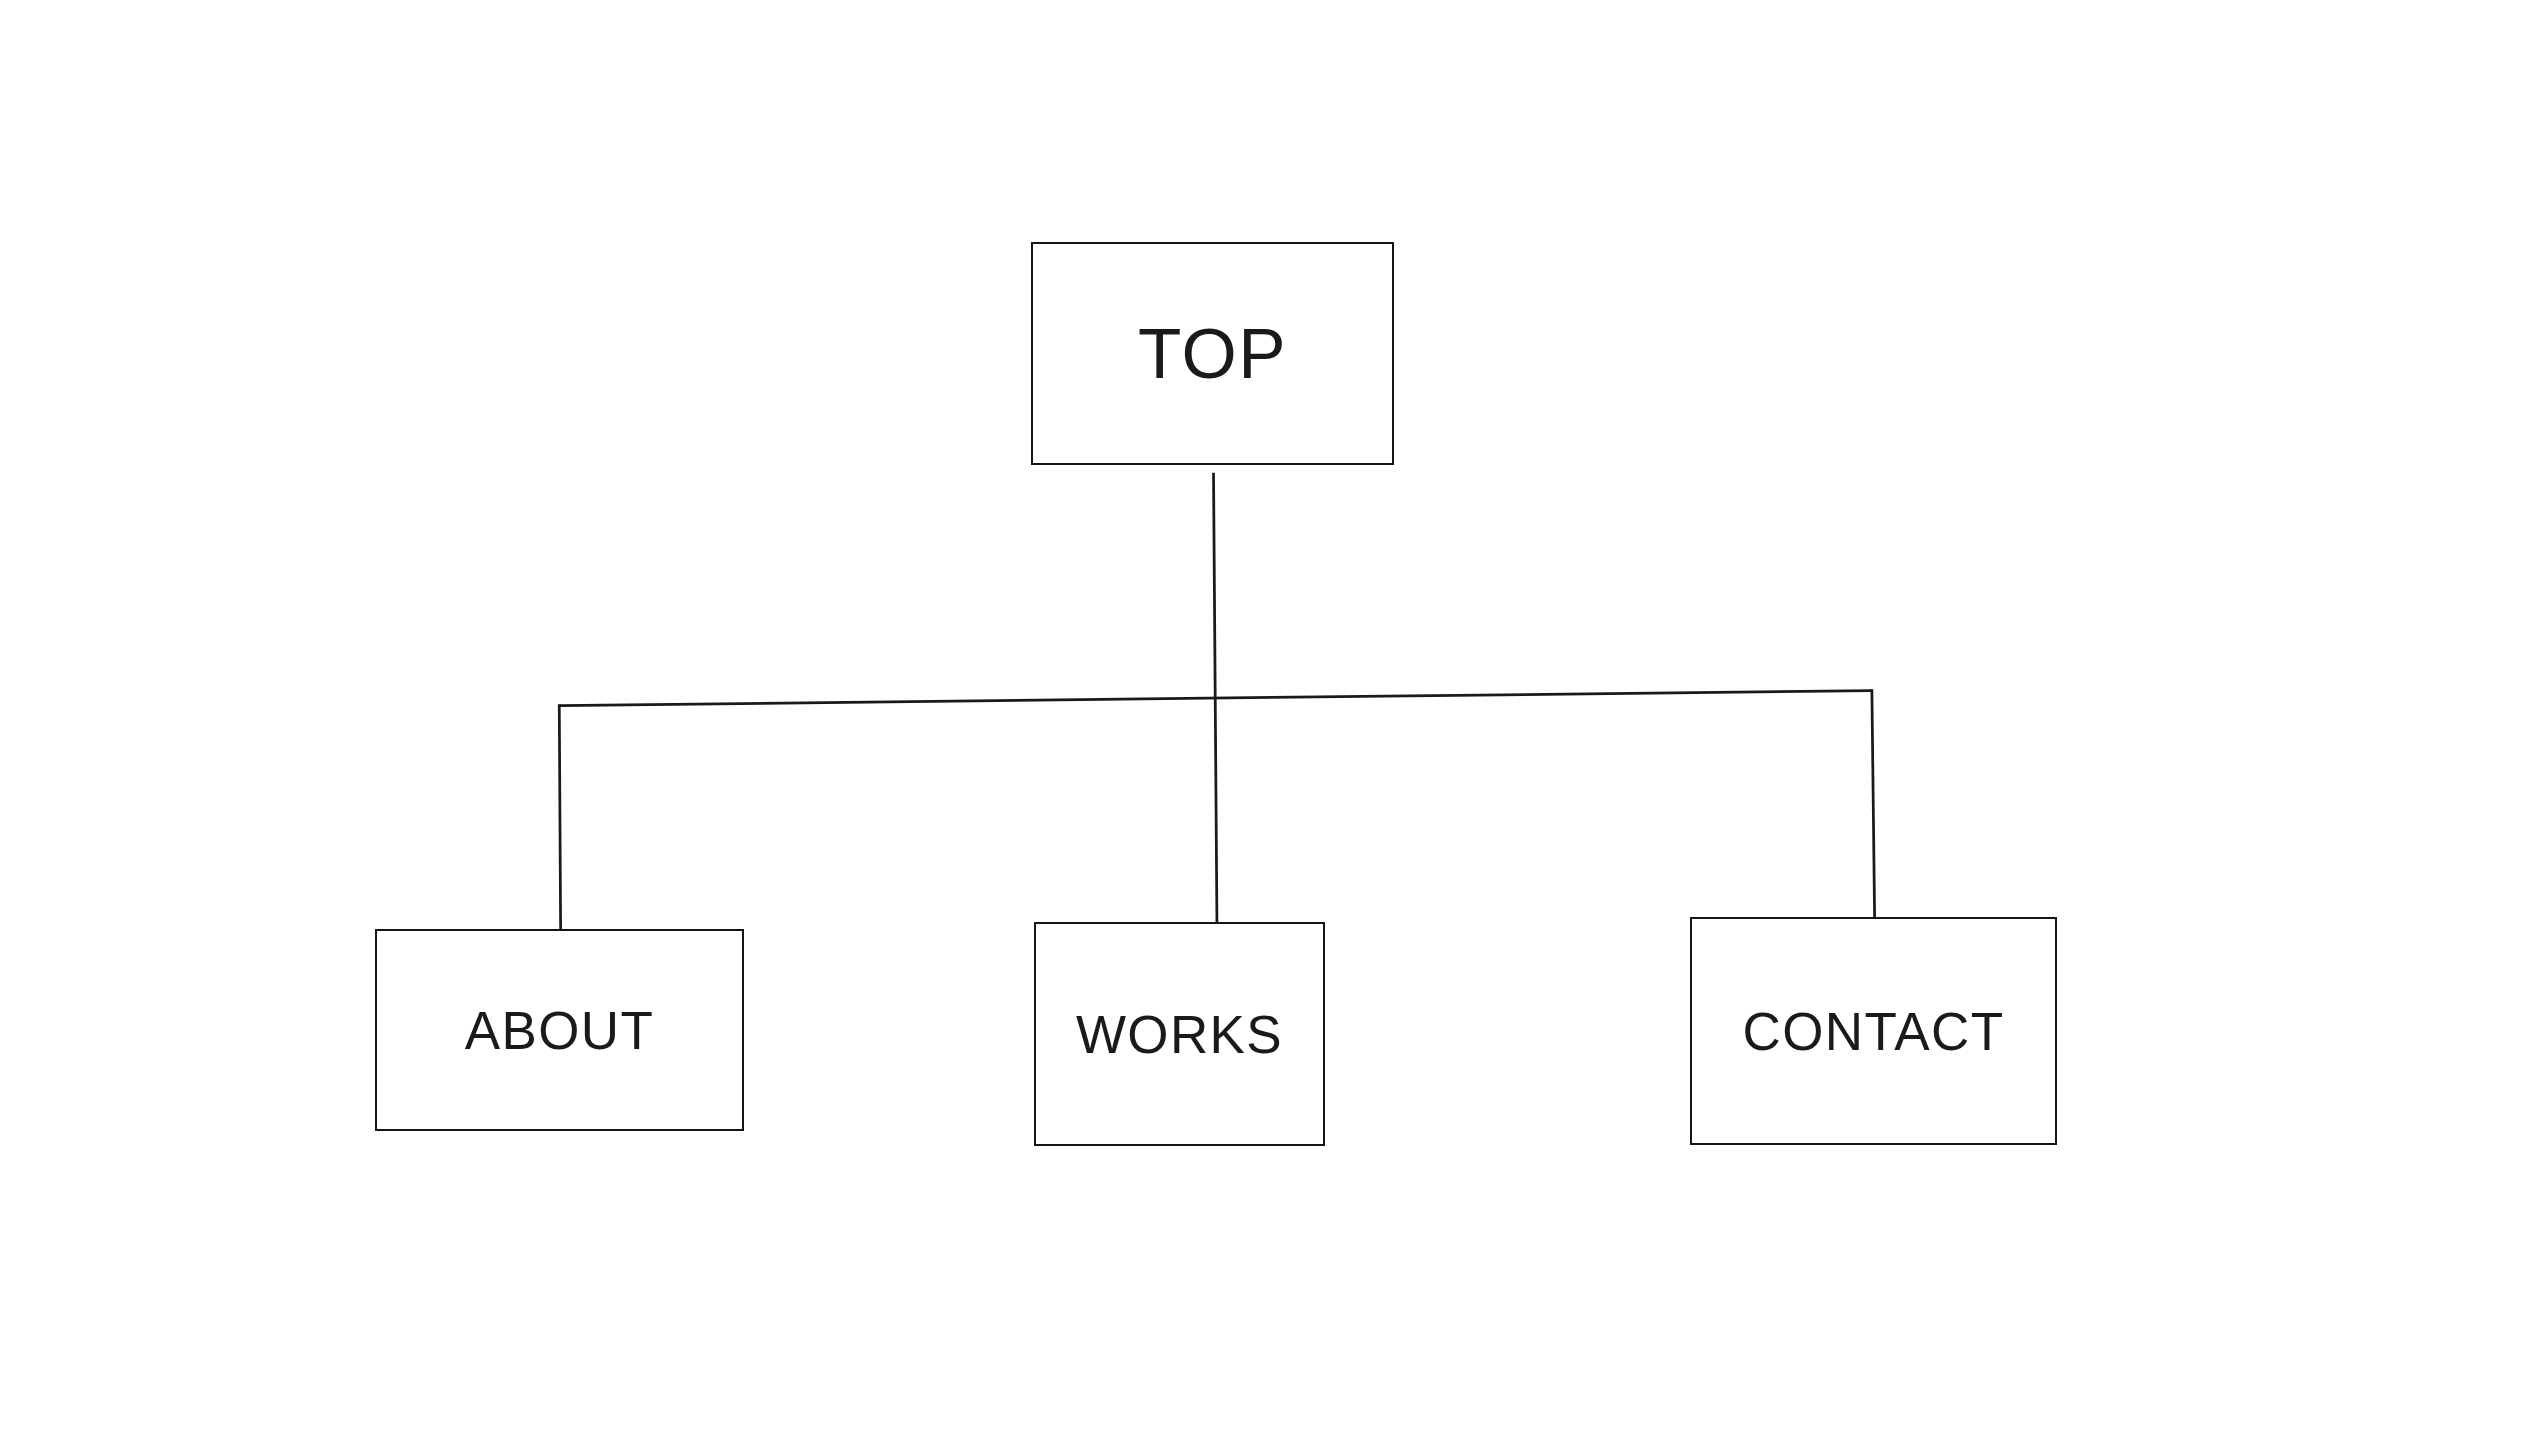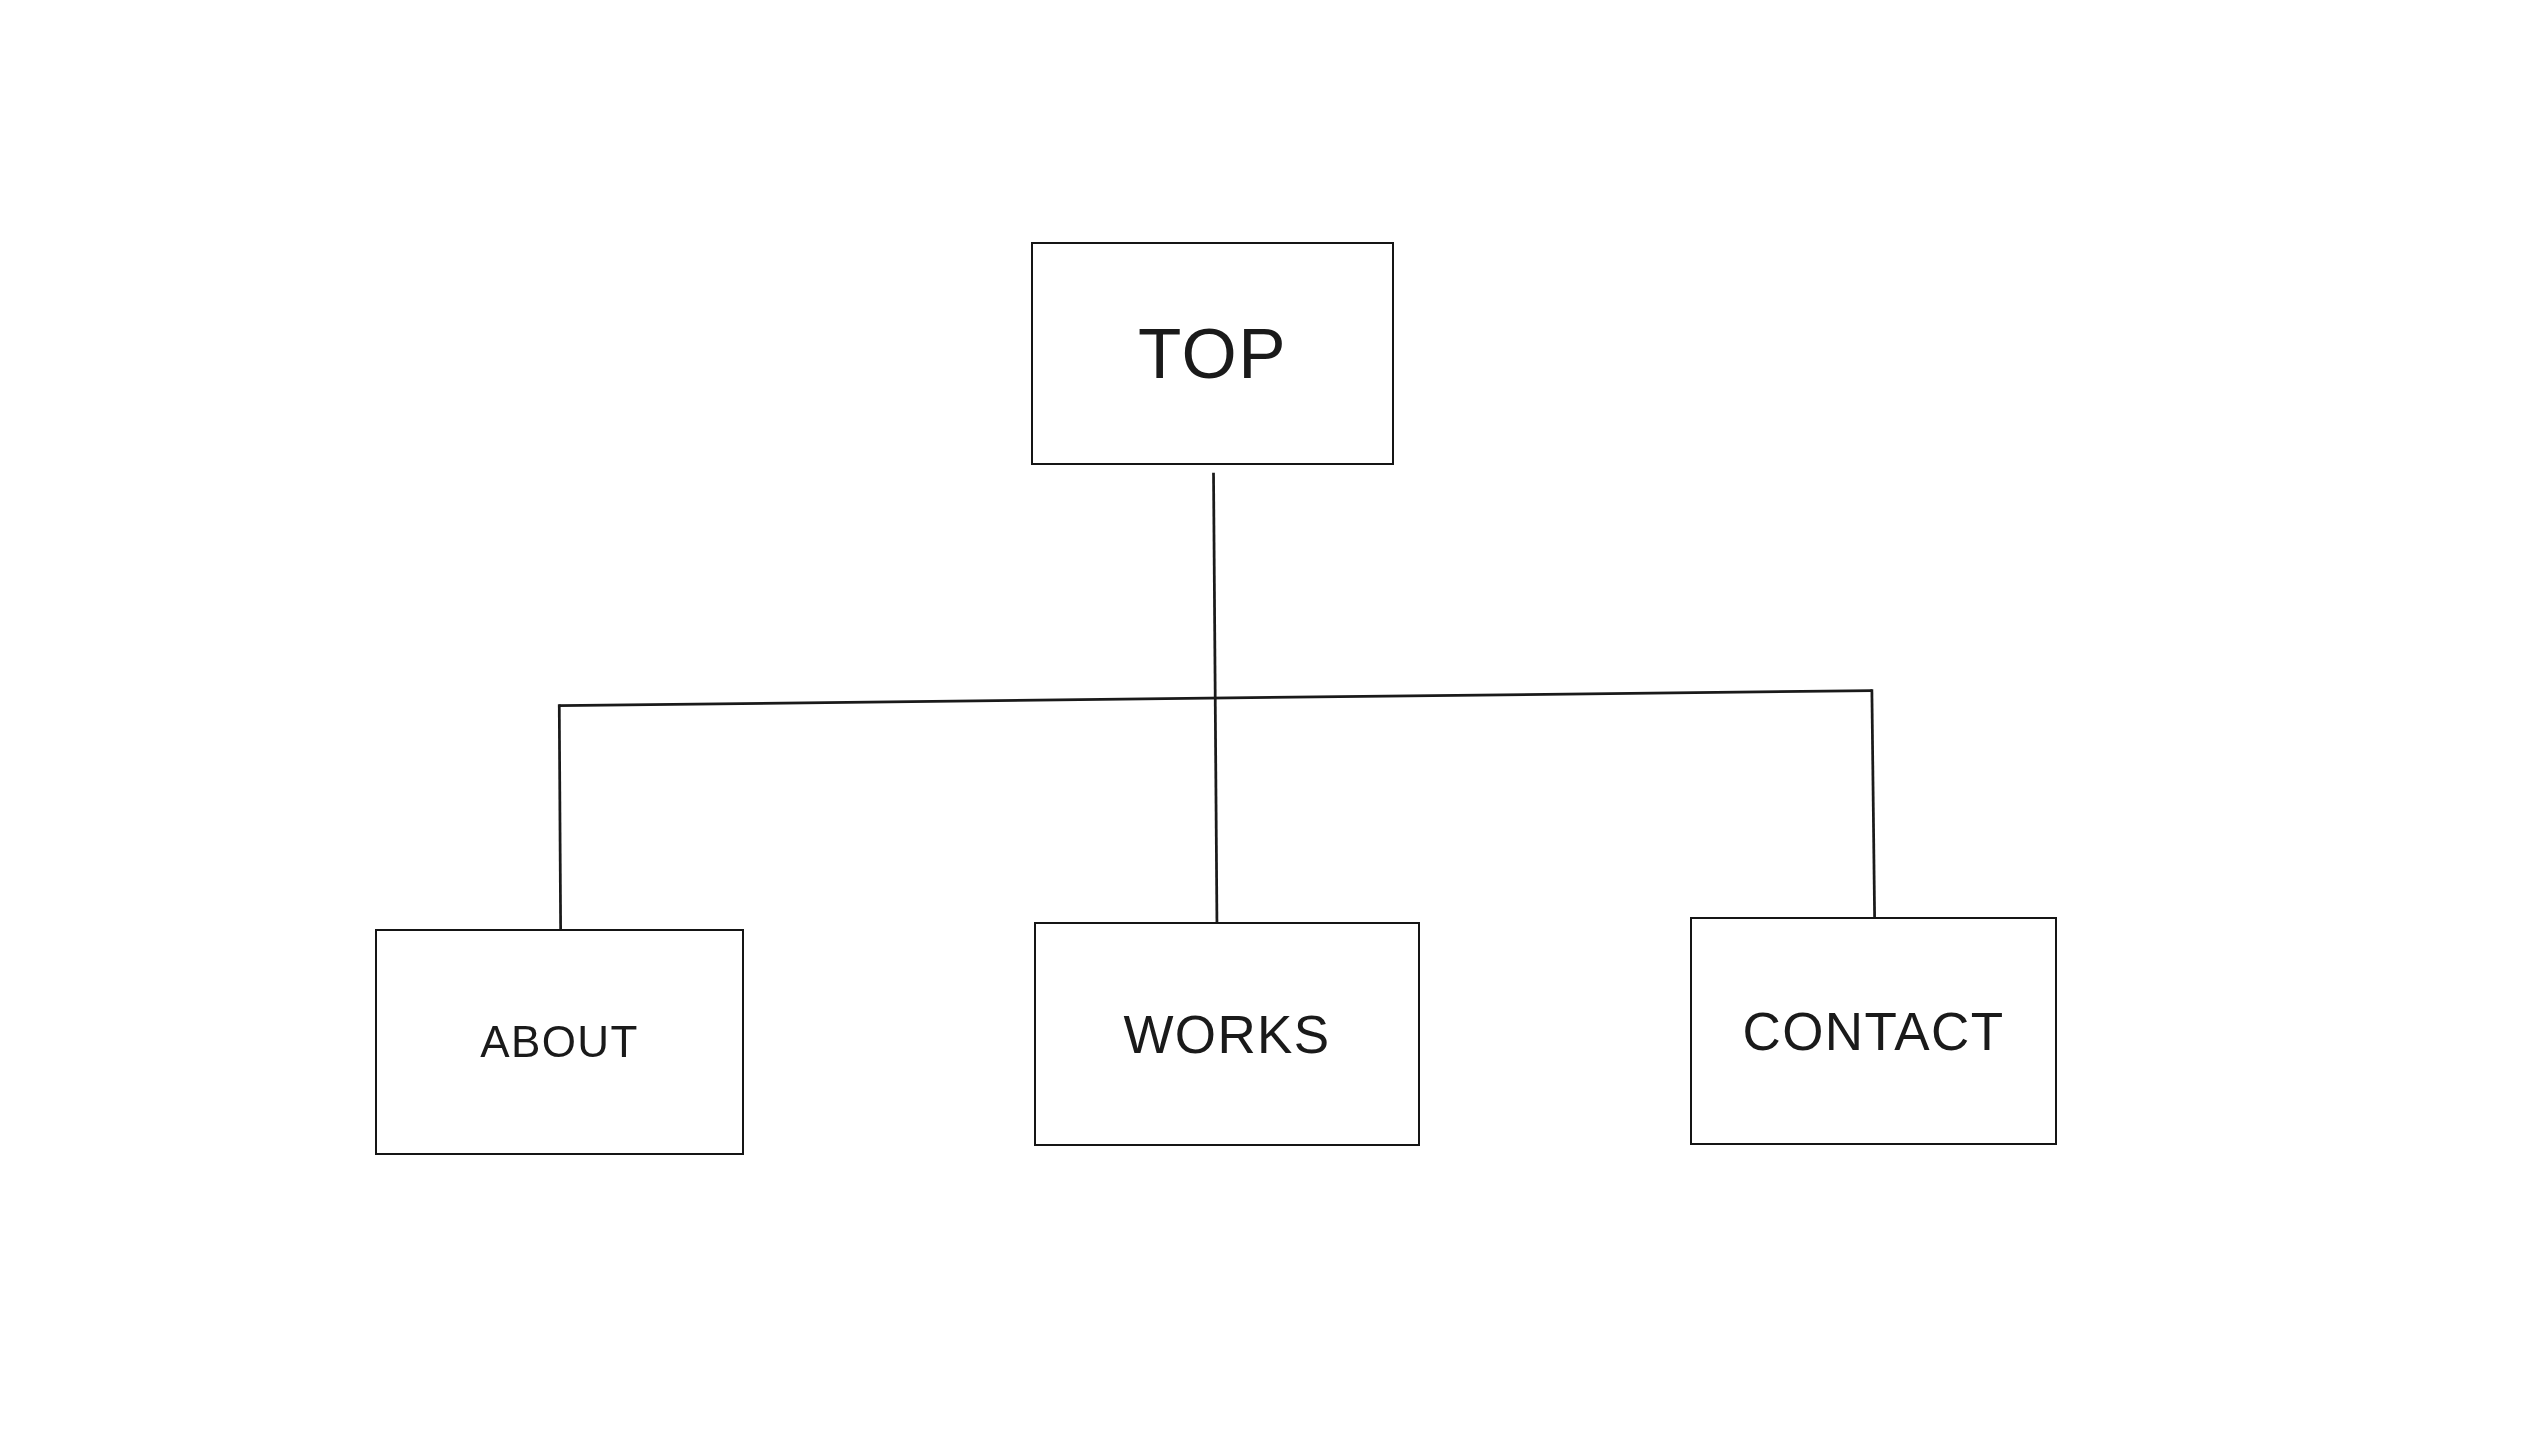--- a/index.html
+++ b/index.html
@@ -43,27 +43,27 @@
     left: 1031px;
     top: 242px;
     width: 363px;
     height: 223px;
     font-size: 71px;
   }
   .node-about {
     left: 375px;
     top: 929px;
     width: 369px;
-    height: 226px;
-    font-size: 44px;
+    height: 202px;
+    font-size: 53px;
   }
   .node-works {
     left: 1034px;
     top: 922px;
-    width: 386px;
+    width: 291px;
     height: 224px;
     font-size: 53px;
   }
   .node-contact {
     left: 1690px;
     top: 917px;
     width: 367px;
     height: 228px;
     font-size: 53px;
   }

